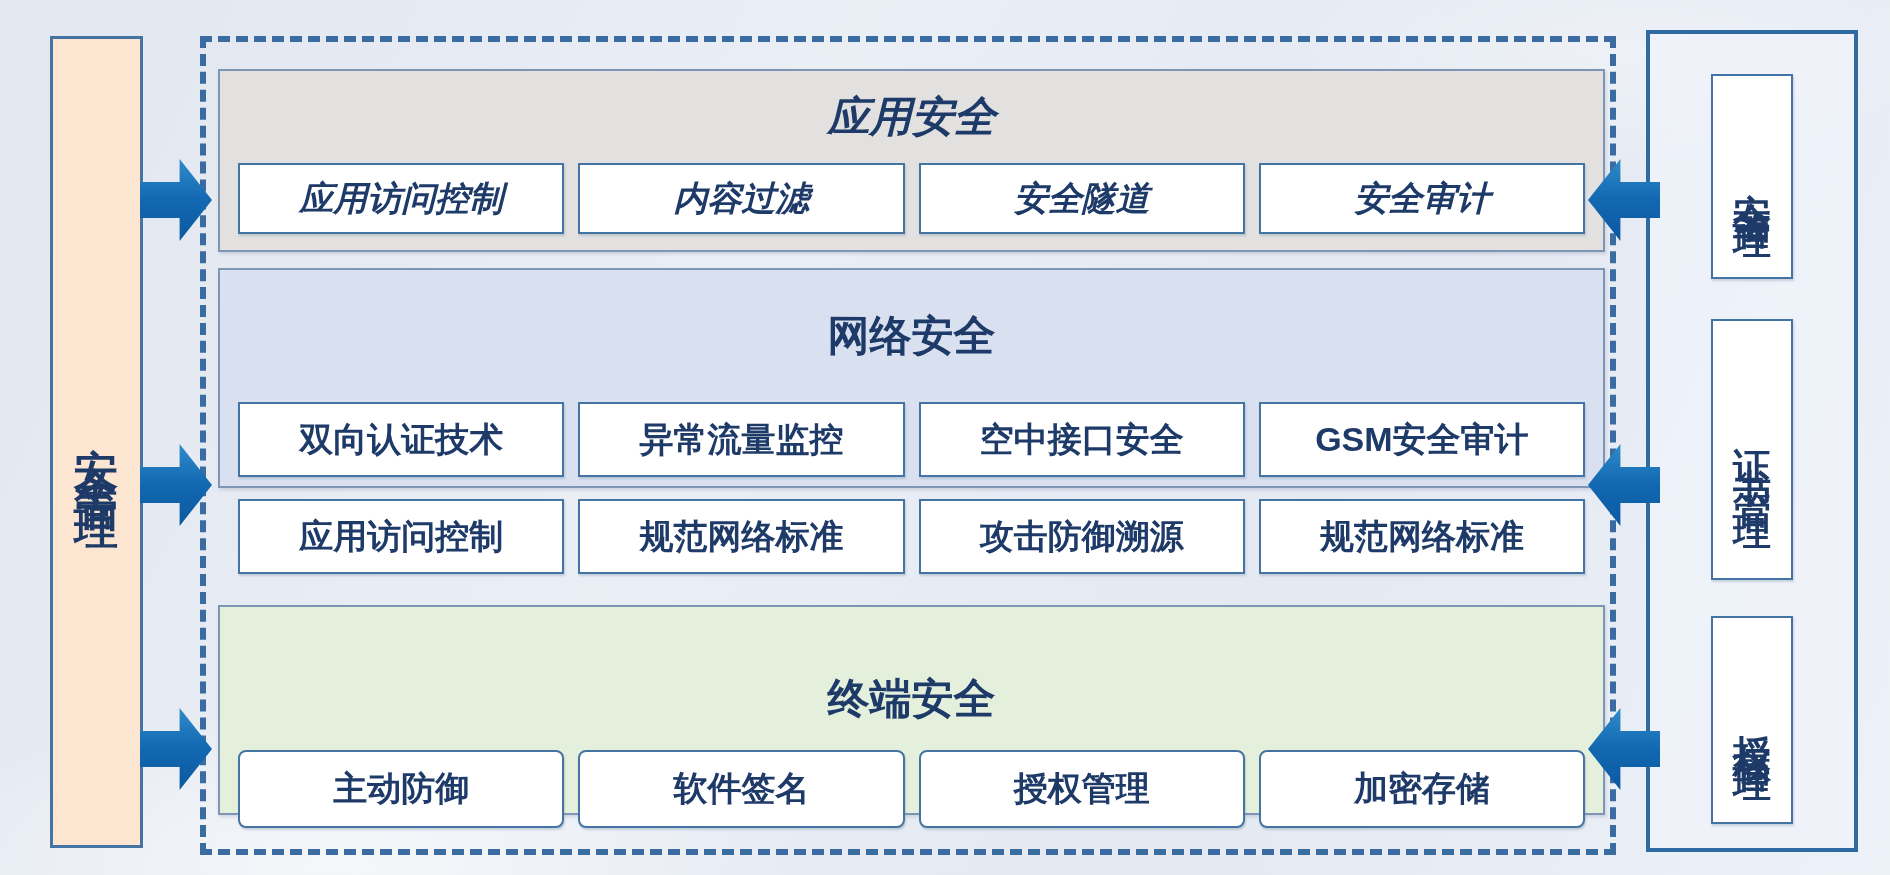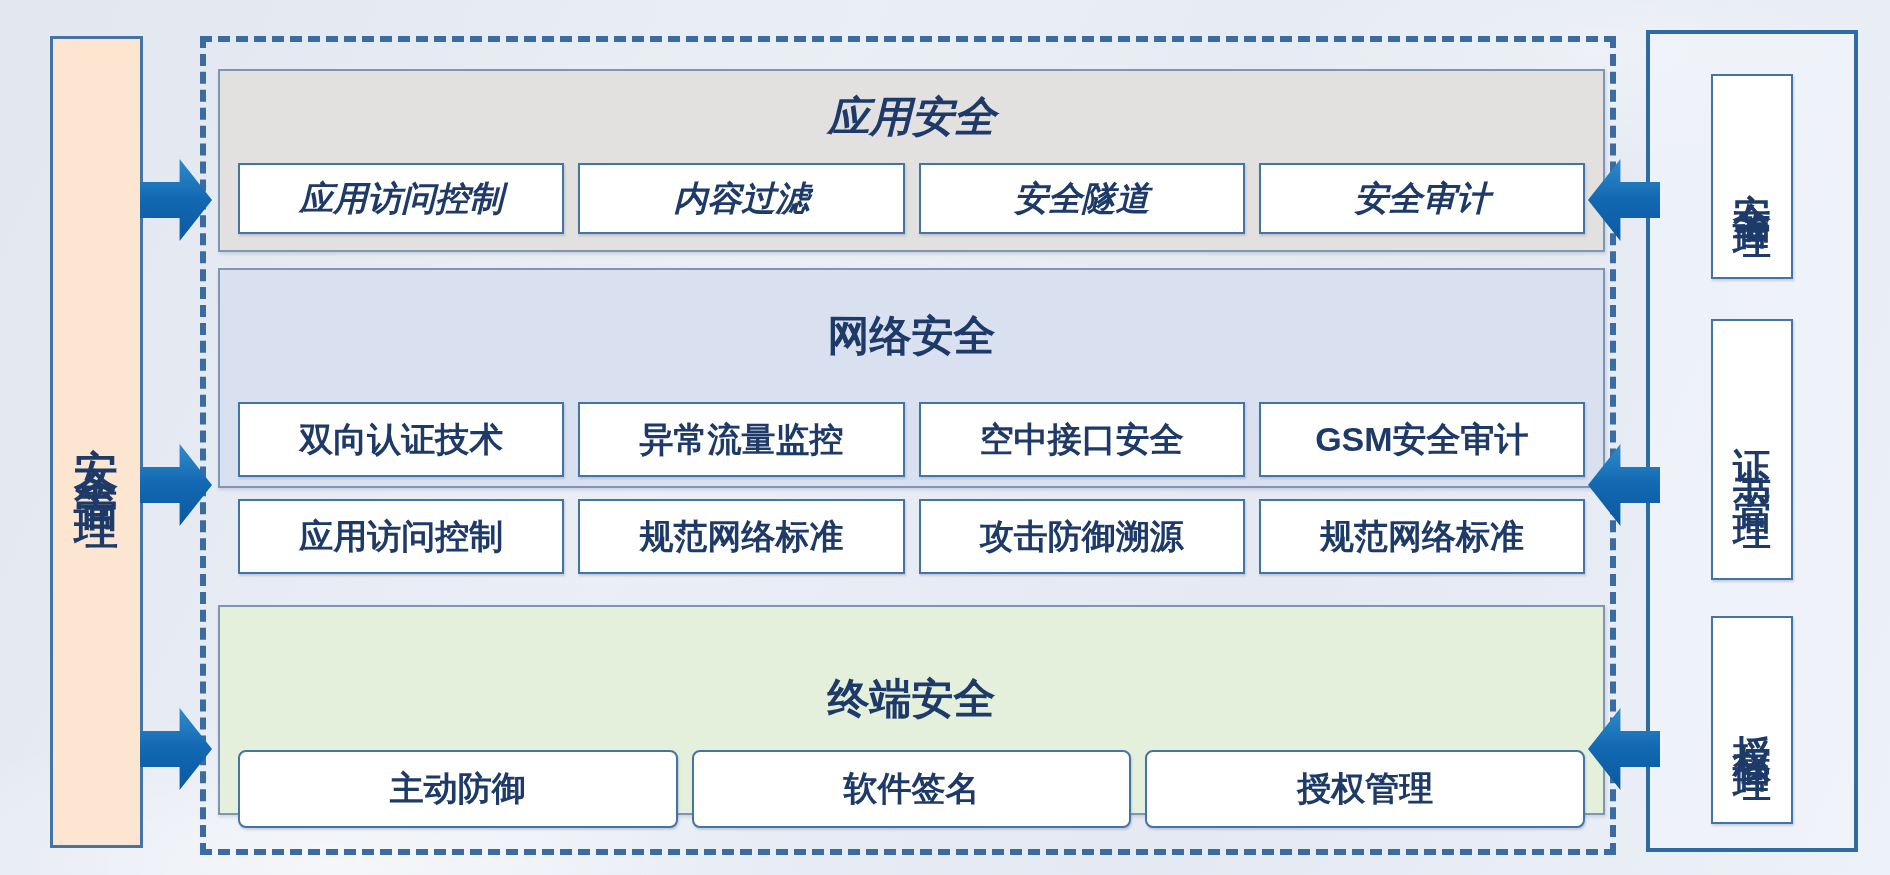--- a/index.html
+++ b/index.html
@@ -124,20 +124,21 @@
     <div class="item">规范网络标准</div>
   </div>
 </div>
 
 <div class="section" id="sec-term">
   <div class="title">终端安全</div>
   <div class="row">
     <div class="item">主动防御</div>
     <div class="item">软件签名</div>
     <div class="item">授权管理</div>
+    <div class="item">加密存储</div>
   </div>
 </div>
 
 <div class="right-panel">
   <div class="rp-box b1">
     <div class="v-text">安全管理</div>
   </div>
   <div class="rp-box b2">
     <div class="v-text">证书管理</div>
   </div>

